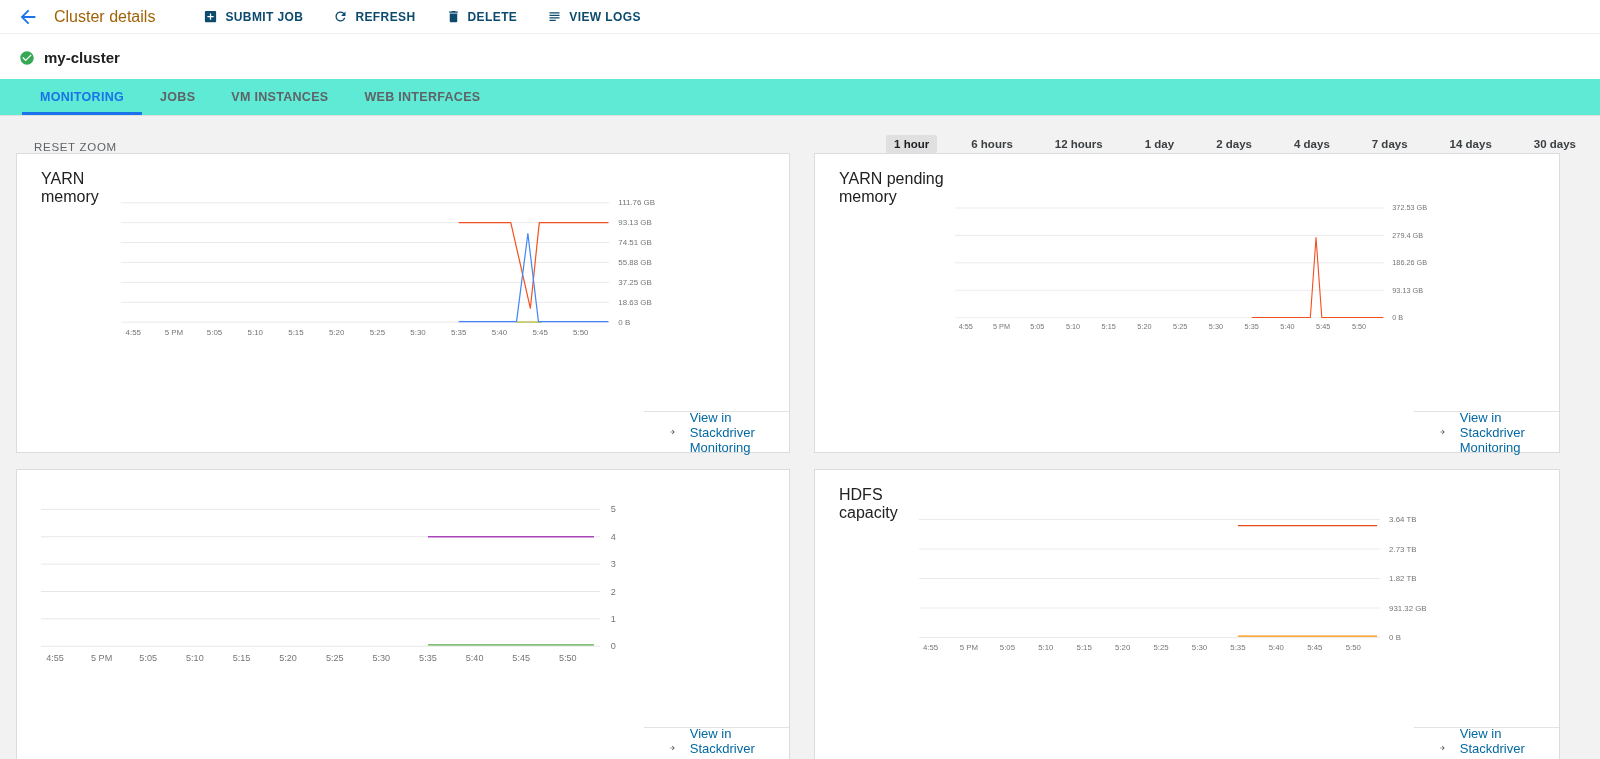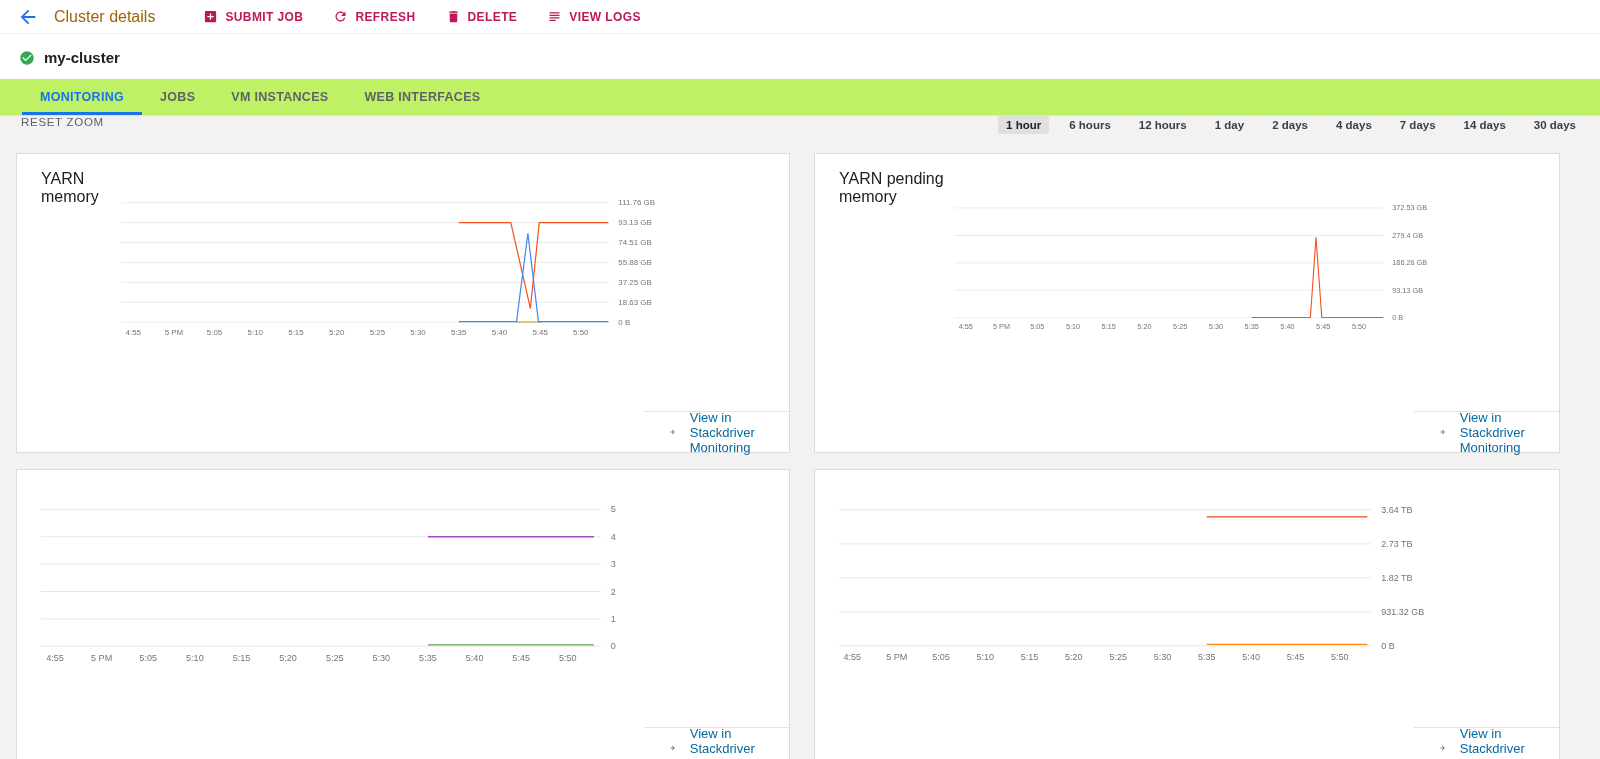--- a/index.html
+++ b/index.html
@@ -7,41 +7,41 @@
   html,body { width:1600px; height:759px; overflow:hidden; background:#fff;
     font-family:"Liberation Sans", sans-serif; color:#212121; }
 
   
   .toolbar { height:34px; display:flex; align-items:center; padding:0 14px; background:#fff;
     border-bottom:1px solid #f0f0f0; }
   .back-btn { width:28px; height:28px; border:none; background:none; color:#1a73e8;
     display:flex; align-items:center; justify-content:center; cursor:pointer; margin-right:12px; }
   .toolbar-title { font-size:16px; font-weight:400; color:#a16207; margin-right:48px; white-space:nowrap; }
   .tb-btn { display:flex; align-items:center; gap:7px; background:none; border:none; cursor:pointer;
-    color:#be185d; font-family:inherit; font-size:12px; font-weight:bold; letter-spacing:.4px;
+    color:#0c4a6e; font-family:inherit; font-size:12px; font-weight:bold; letter-spacing:.4px;
     margin-right:30px; white-space:nowrap; }
   .tb-icon { display:flex; align-items:center; }
 
   
   .cluster-row { display:flex; align-items:center; gap:9px; padding:15px 14px 13px 19px; background:#fff; }
   .cluster-name { font-size:15px; font-weight:bold; color:#212121; }
 
   
-  .tabs { display:flex; padding-left:22px; height:37px; border-bottom:1px solid #e0e0e0; background:#bef264; }
+  .tabs { display:flex; padding-left:22px; height:37px; border-bottom:1px solid #e0e0e0; background:#5eead4; }
   .tab { display:flex; align-items:center; padding:0 18px; font-size:12.5px; font-weight:bold;
     letter-spacing:.3px; color:#5f6368; cursor:pointer; }
   .tab.active { color:#1a73e8; box-shadow:inset 0 -3px 0 #1a73e8; }
 
   
   .content { background:#f2f2f2; min-height:642px; }
-  .zoom-bar { height:37px; display:flex; align-items:flex-start; justify-content:space-between;
-    padding:0 16px 0 21px; }
+  .zoom-bar { height:37px; display:flex; align-items:flex-end; justify-content:space-between;
+    padding:0 16px 0 21px;margin-left:13px; }
   .reset-zoom { background:none; border:none; cursor:pointer; font-family:inherit;
     font-size:11.5px; color:#5f6368; letter-spacing:.7px; }
-  .ranges { display:flex; align-items:center; gap:12px; }
+  .ranges { display:flex; align-items:center; gap:26px; }
   .range { padding:3px 8px; border-radius:2px; font-size:11.5px; font-weight:bold; color:#3c4043;
     cursor:pointer; white-space:nowrap; }
   .range.selected { background:#e0e0e0; color:#202124; }
 
   
   .charts-grid { display:grid; grid-template-columns:774px 746px; column-gap:24px; row-gap:16px;
     padding:0 16px 16px; }
   .card { background:#fff; border:1px solid #dcdcdc; height:300px; display:flex; flex-direction:row;
     padding:16px 24px 0; }
   .card-title { font-size:16px; font-weight:400; color:#212121; margin-bottom:12px; }
@@ -237,20 +237,21 @@
           </svg>
     <div class="card-footer">
       <svg width="16" height="16" viewBox="0 0 24 24">
               <path fill="#424242" d="M12 4l-1.41 1.41L16.17 11H4v2h12.17l-5.58 5.59L12 20l8-8-8-8z"></path>
             </svg>
       <span class="footer-label">View in Stackdriver Monitoring</span>
     </div>
   </section>
 
   <section class="card">
+    <h2 class="card-title">HDFS capacity</h2>
     <svg class="chart" viewBox="0 0 696 194">
             <line x1="0" y1="12" x2="618" y2="12" stroke="#e3e3e3" stroke-width="1"></line>
             <text x="630" y="15.5" fill="#757575" font-size="10.5" font-family="Liberation Sans, sans-serif">3.64 TB</text>
             <line x1="0" y1="51.5" x2="618" y2="51.5" stroke="#e3e3e3" stroke-width="1"></line>
             <text x="630" y="55" fill="#757575" font-size="10.5" font-family="Liberation Sans, sans-serif">2.73 TB</text>
             <line x1="0" y1="91" x2="618" y2="91" stroke="#e3e3e3" stroke-width="1"></line>
             <text x="630" y="94.5" fill="#757575" font-size="10.5" font-family="Liberation Sans, sans-serif">1.82 TB</text>
             <line x1="0" y1="130.5" x2="618" y2="130.5" stroke="#e3e3e3" stroke-width="1"></line>
             <text x="630" y="134" fill="#757575" font-size="10.5" font-family="Liberation Sans, sans-serif">931.32 GB</text>
             <line x1="0" y1="170" x2="618" y2="170" stroke="#e3e3e3" stroke-width="1"></line>

